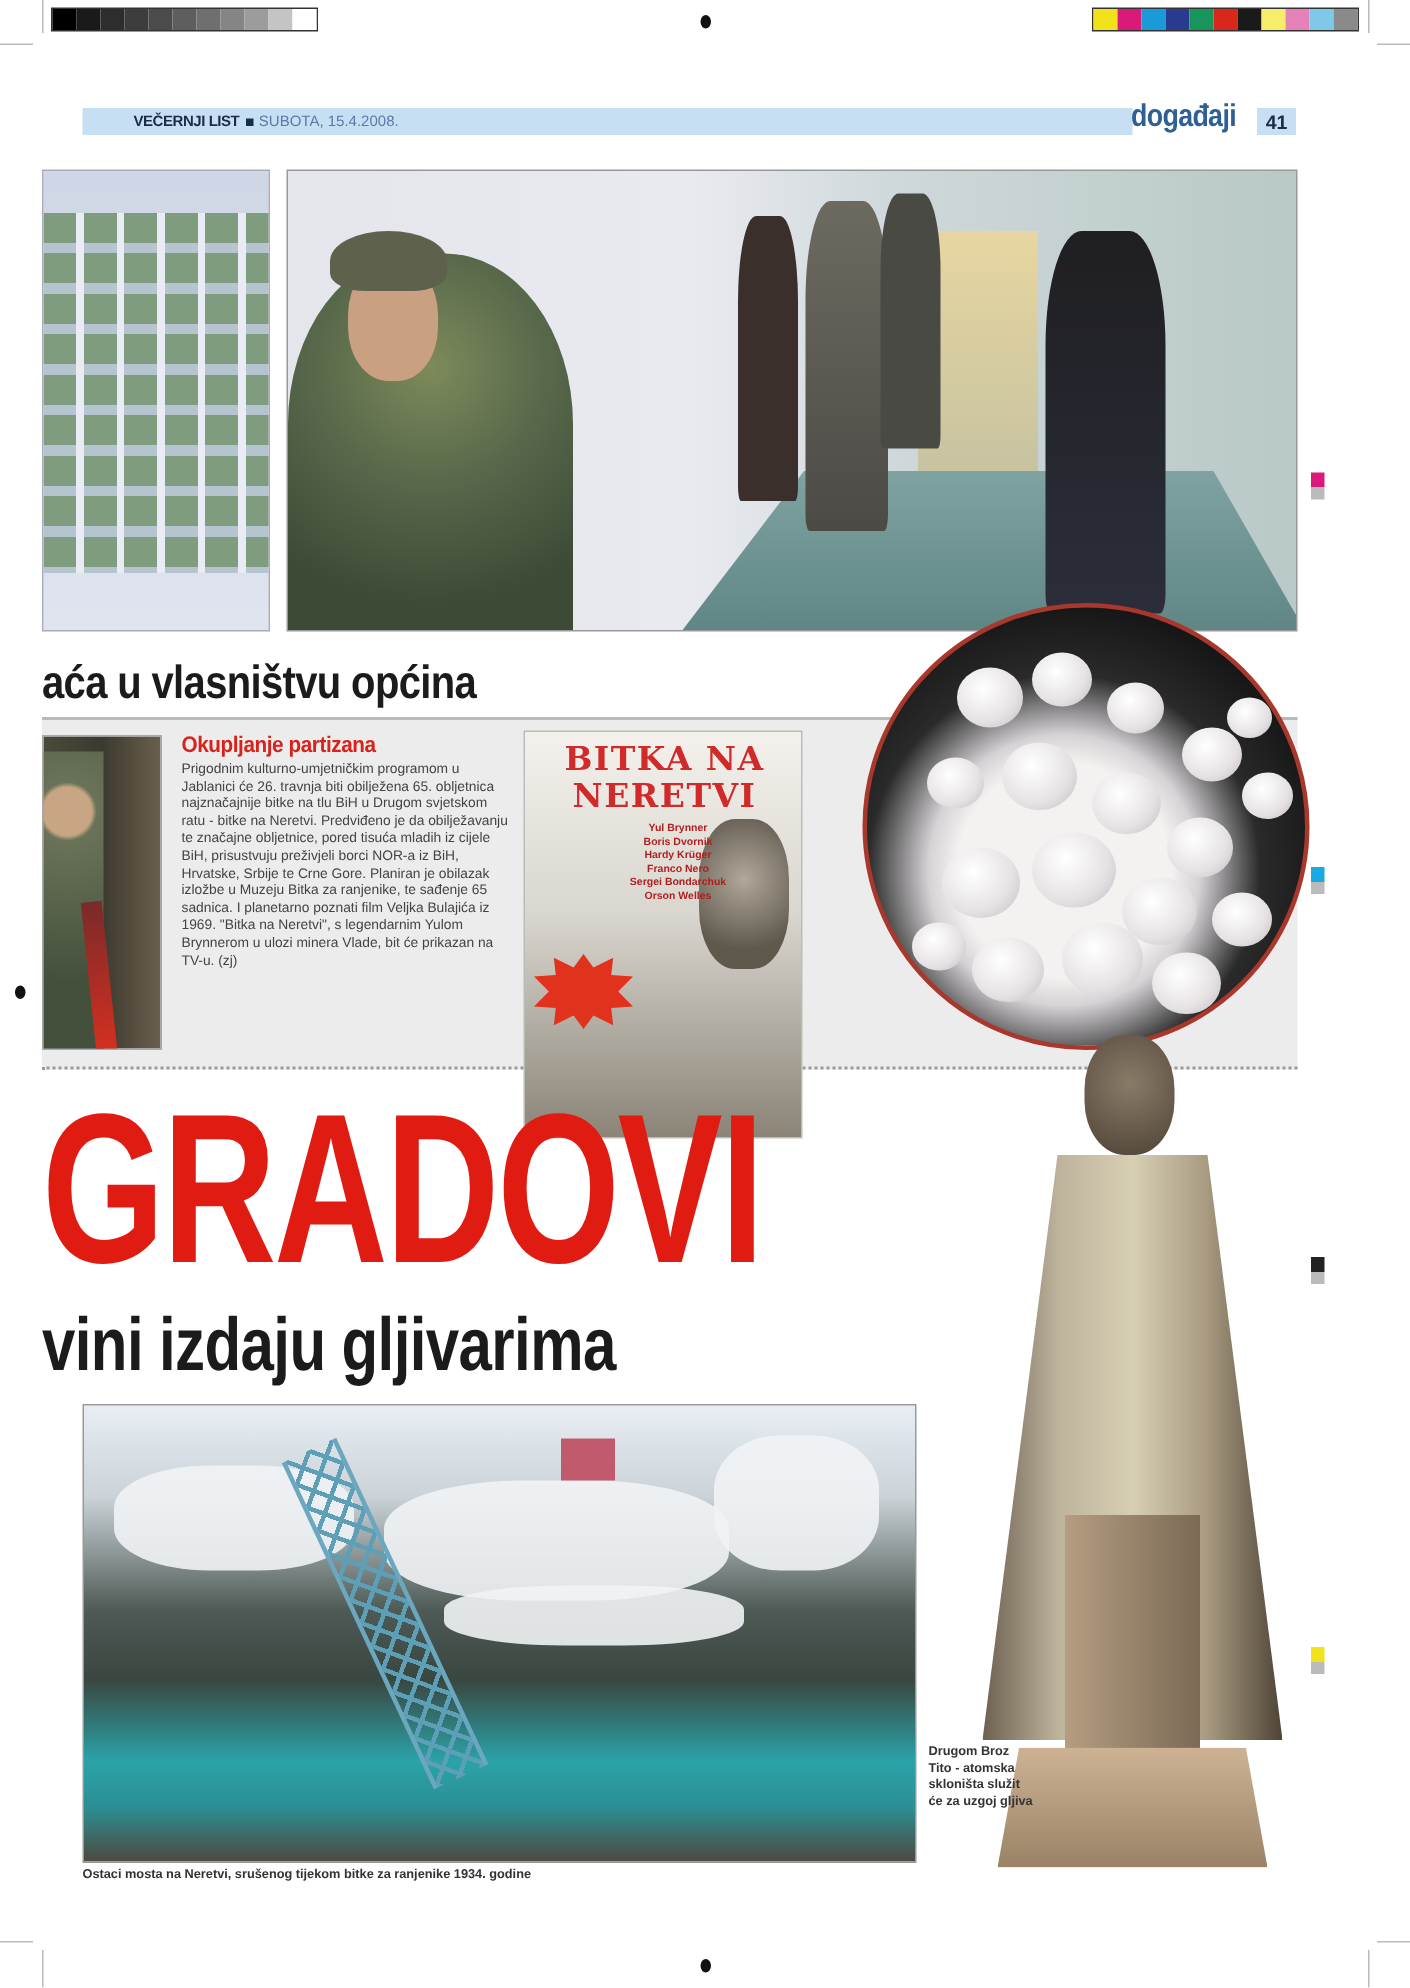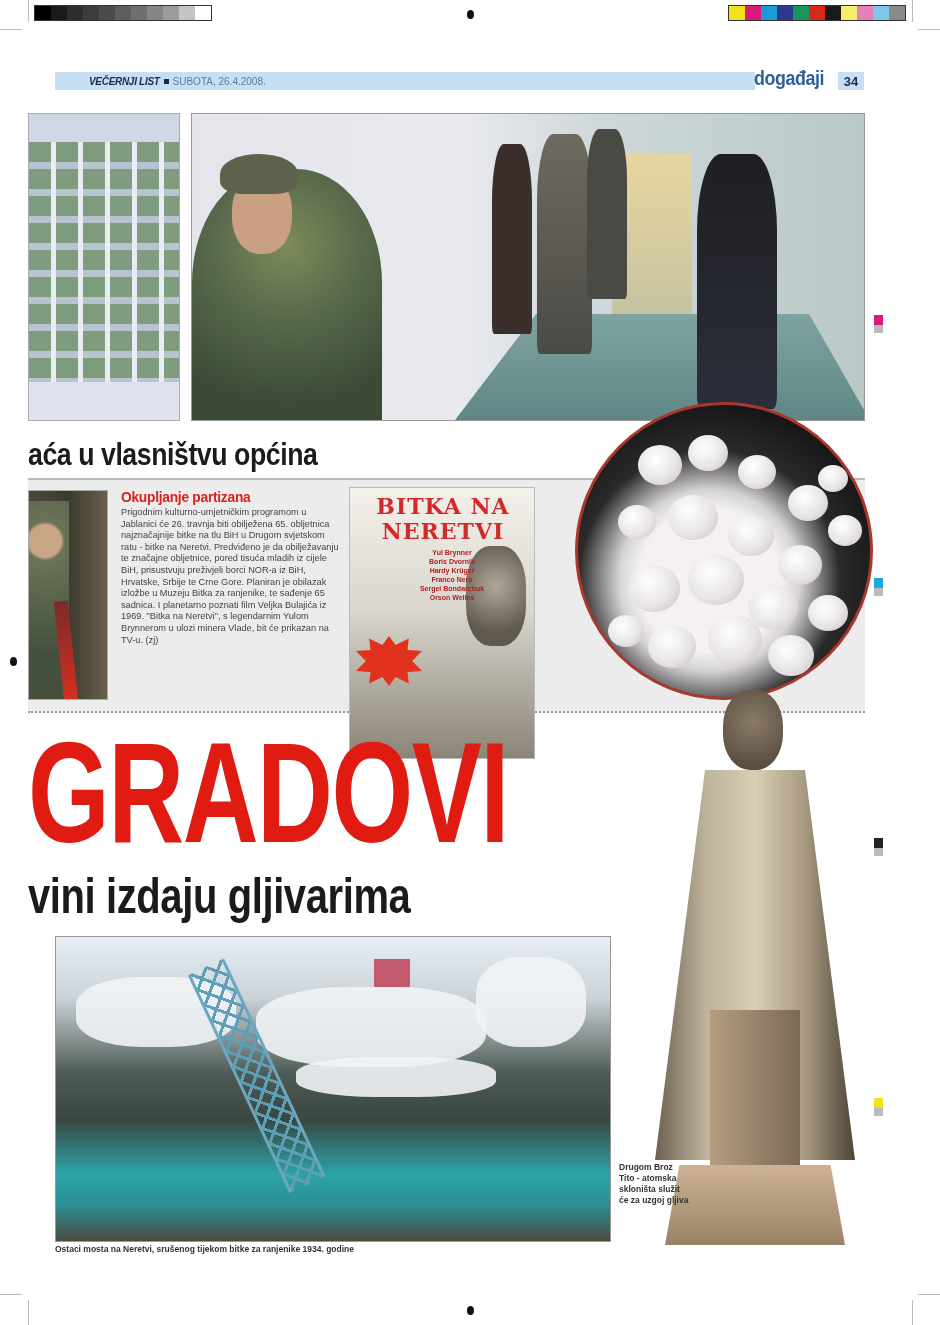--- a/index.html
+++ b/index.html
@@ -11,21 +11,21 @@
   .grayscale-bar span { flex: 1; height: 100%; }
   .colorbar { position: absolute; left: 728px; top: 5px; width: 178px; height: 16px; display: flex; border: 1px solid #333; }
   .colorbar span { flex: 1; height: 100%; }
   .reg-dot { position: absolute; width: 7px; height: 9px; border-radius: 50%; background: #111; }
   .crop-line-h { position: absolute; height: 1px; background: #bbb; }
   .crop-line-v { position: absolute; width: 1px; background: #bbb; }
   .side-swatch { position: absolute; width: 9px; }
 
   
   .running-head { position: absolute; left: 55px; top: 72px; width: 700px; height: 18px; background: #c6dff3; display: flex; align-items: center; padding-left: 34px; font-size: 10px; }
-  .running-head .paper { font-weight: bold; color: #1d2b4a; letter-spacing: -0.3px; font-style: italic; }
+  .running-head .paper { font-weight: bold; color: #1d2b4a; letter-spacing: -0.3px; }
   .running-head .bullet { display: inline-block; width: 5px; height: 5px; background: #1d2b4a; margin: 0 4px; }
   .running-head .date { color: #5a7aa6; }
   .section-label { position: absolute; left: 754px; top: 66px; font-size: 21px; font-weight: bold; color: #2e5f95; letter-spacing: -0.5px; transform: scaleX(0.85); transform-origin: left; }
   .page-number { position: absolute; left: 838px; top: 72px; width: 26px; height: 18px; background: #c6dff3; color: #1d2b4a; font-weight: bold; font-size: 13px; display: flex; align-items: center; justify-content: center; }
 
   
   .photo { position: absolute; overflow: hidden; }
   .photo-switchboard { left: 28px; top: 113px; width: 152px; height: 308px; background: linear-gradient(180deg, #cfd7e6 0%, #dfe4ef 100%); border: 1px solid #aab; }
   .rack { position: absolute; left: 0; top: 28px; width: 152px; height: 240px;
     background:
@@ -122,24 +122,24 @@
 <div id="side-swatches">
     <div class="side-swatch" style="left: 874px; top: 315px; height: 18px; background: linear-gradient(rgb(217, 26, 122) 0px, rgb(217, 26, 122) 55%, rgb(187, 187, 187) 55%);"></div>
     <div class="side-swatch" style="left: 874px; top: 578px; height: 18px; background: linear-gradient(rgb(26, 169, 224) 0px, rgb(26, 169, 224) 55%, rgb(187, 187, 187) 55%);"></div>
     <div class="side-swatch" style="left: 874px; top: 838px; height: 18px; background: linear-gradient(rgb(34, 34, 34) 0px, rgb(34, 34, 34) 55%, rgb(187, 187, 187) 55%);"></div>
     <div class="side-swatch" style="left: 874px; top: 1098px; height: 18px; background: linear-gradient(rgb(242, 226, 27) 0px, rgb(242, 226, 27) 55%, rgb(187, 187, 187) 55%);"></div>
   </div>
 
 <div class="running-head">
   <span class="paper">VEČERNJI LIST</span>
   <span class="bullet"></span>
-  <span class="date">SUBOTA, 26.4.2008.</span>
+  <span class="date">SUBOTA, 15.4.2008.</span>
 </div>
 <div class="section-label">događaji</div>
-<div class="page-number">34</div>
+<div class="page-number">41</div>
 
 <div class="photo photo-switchboard">
   <div class="rack"></div>
 </div>
 <div class="photo photo-bunker">
   <div class="bunker-corridor"></div>
   <div class="bunker-floor"></div>
   <div class="soldier-main"></div>
   <div class="soldier-head"></div>
   <div class="soldier-beret"></div>

